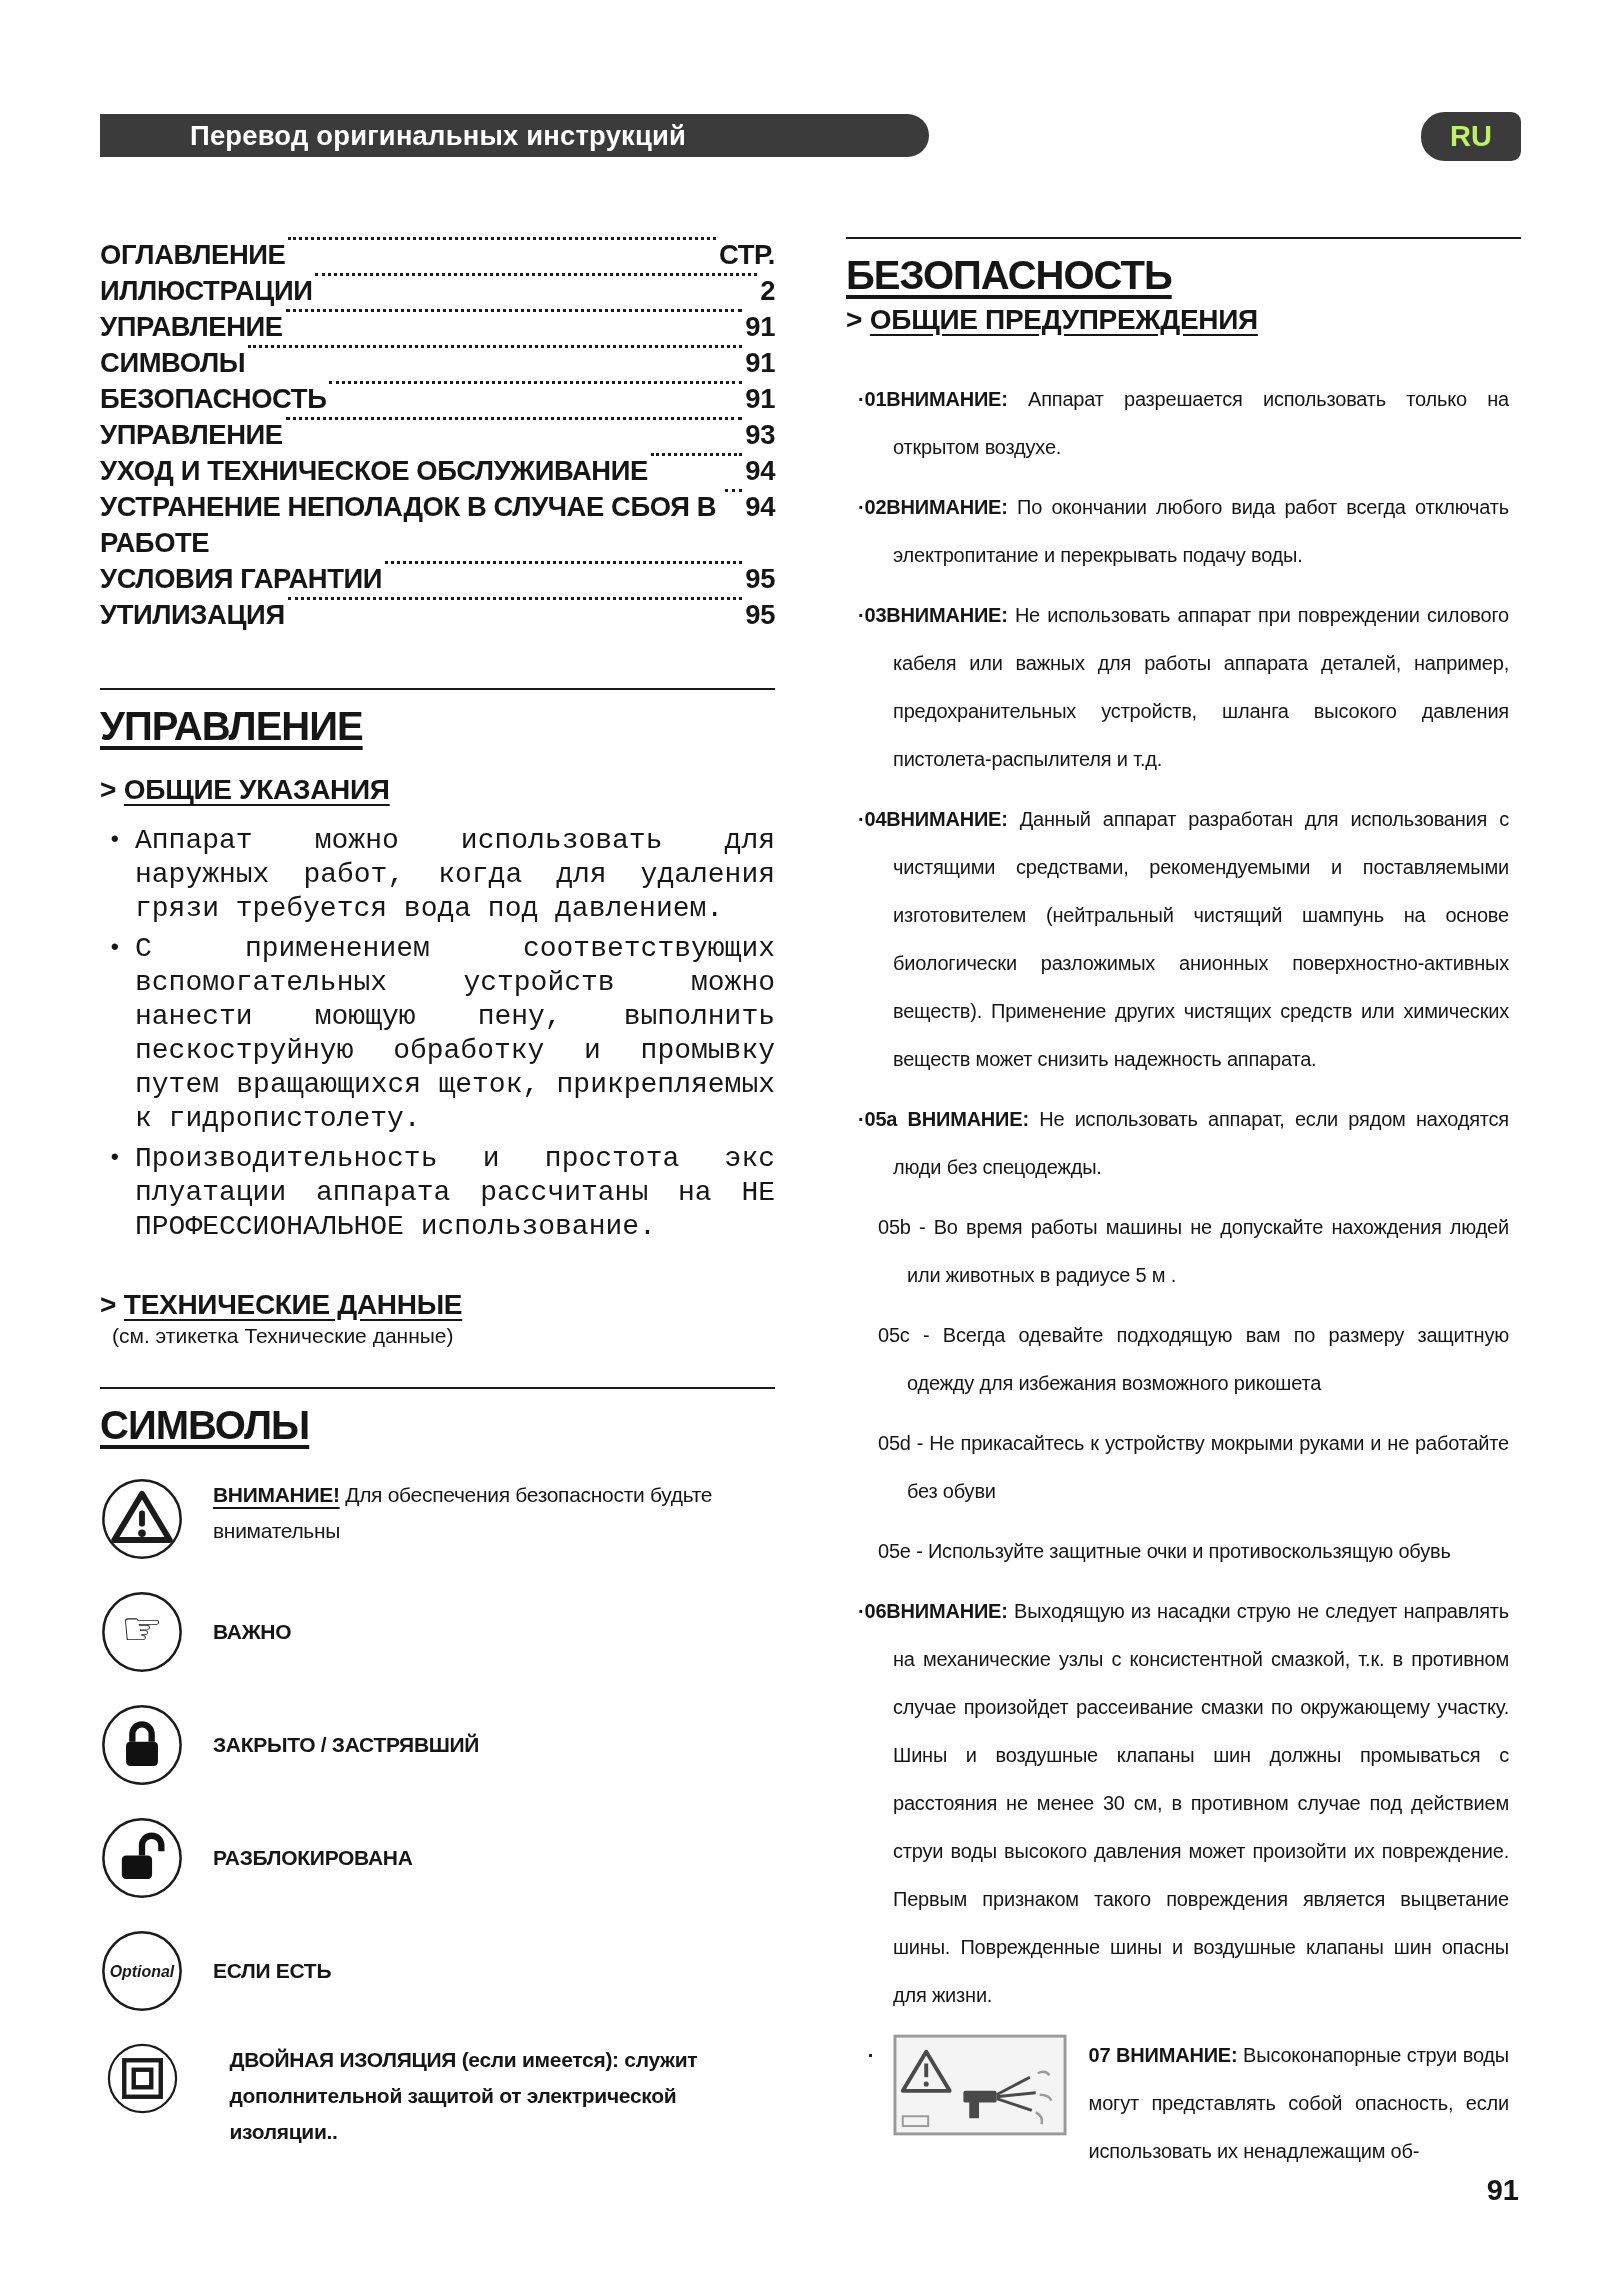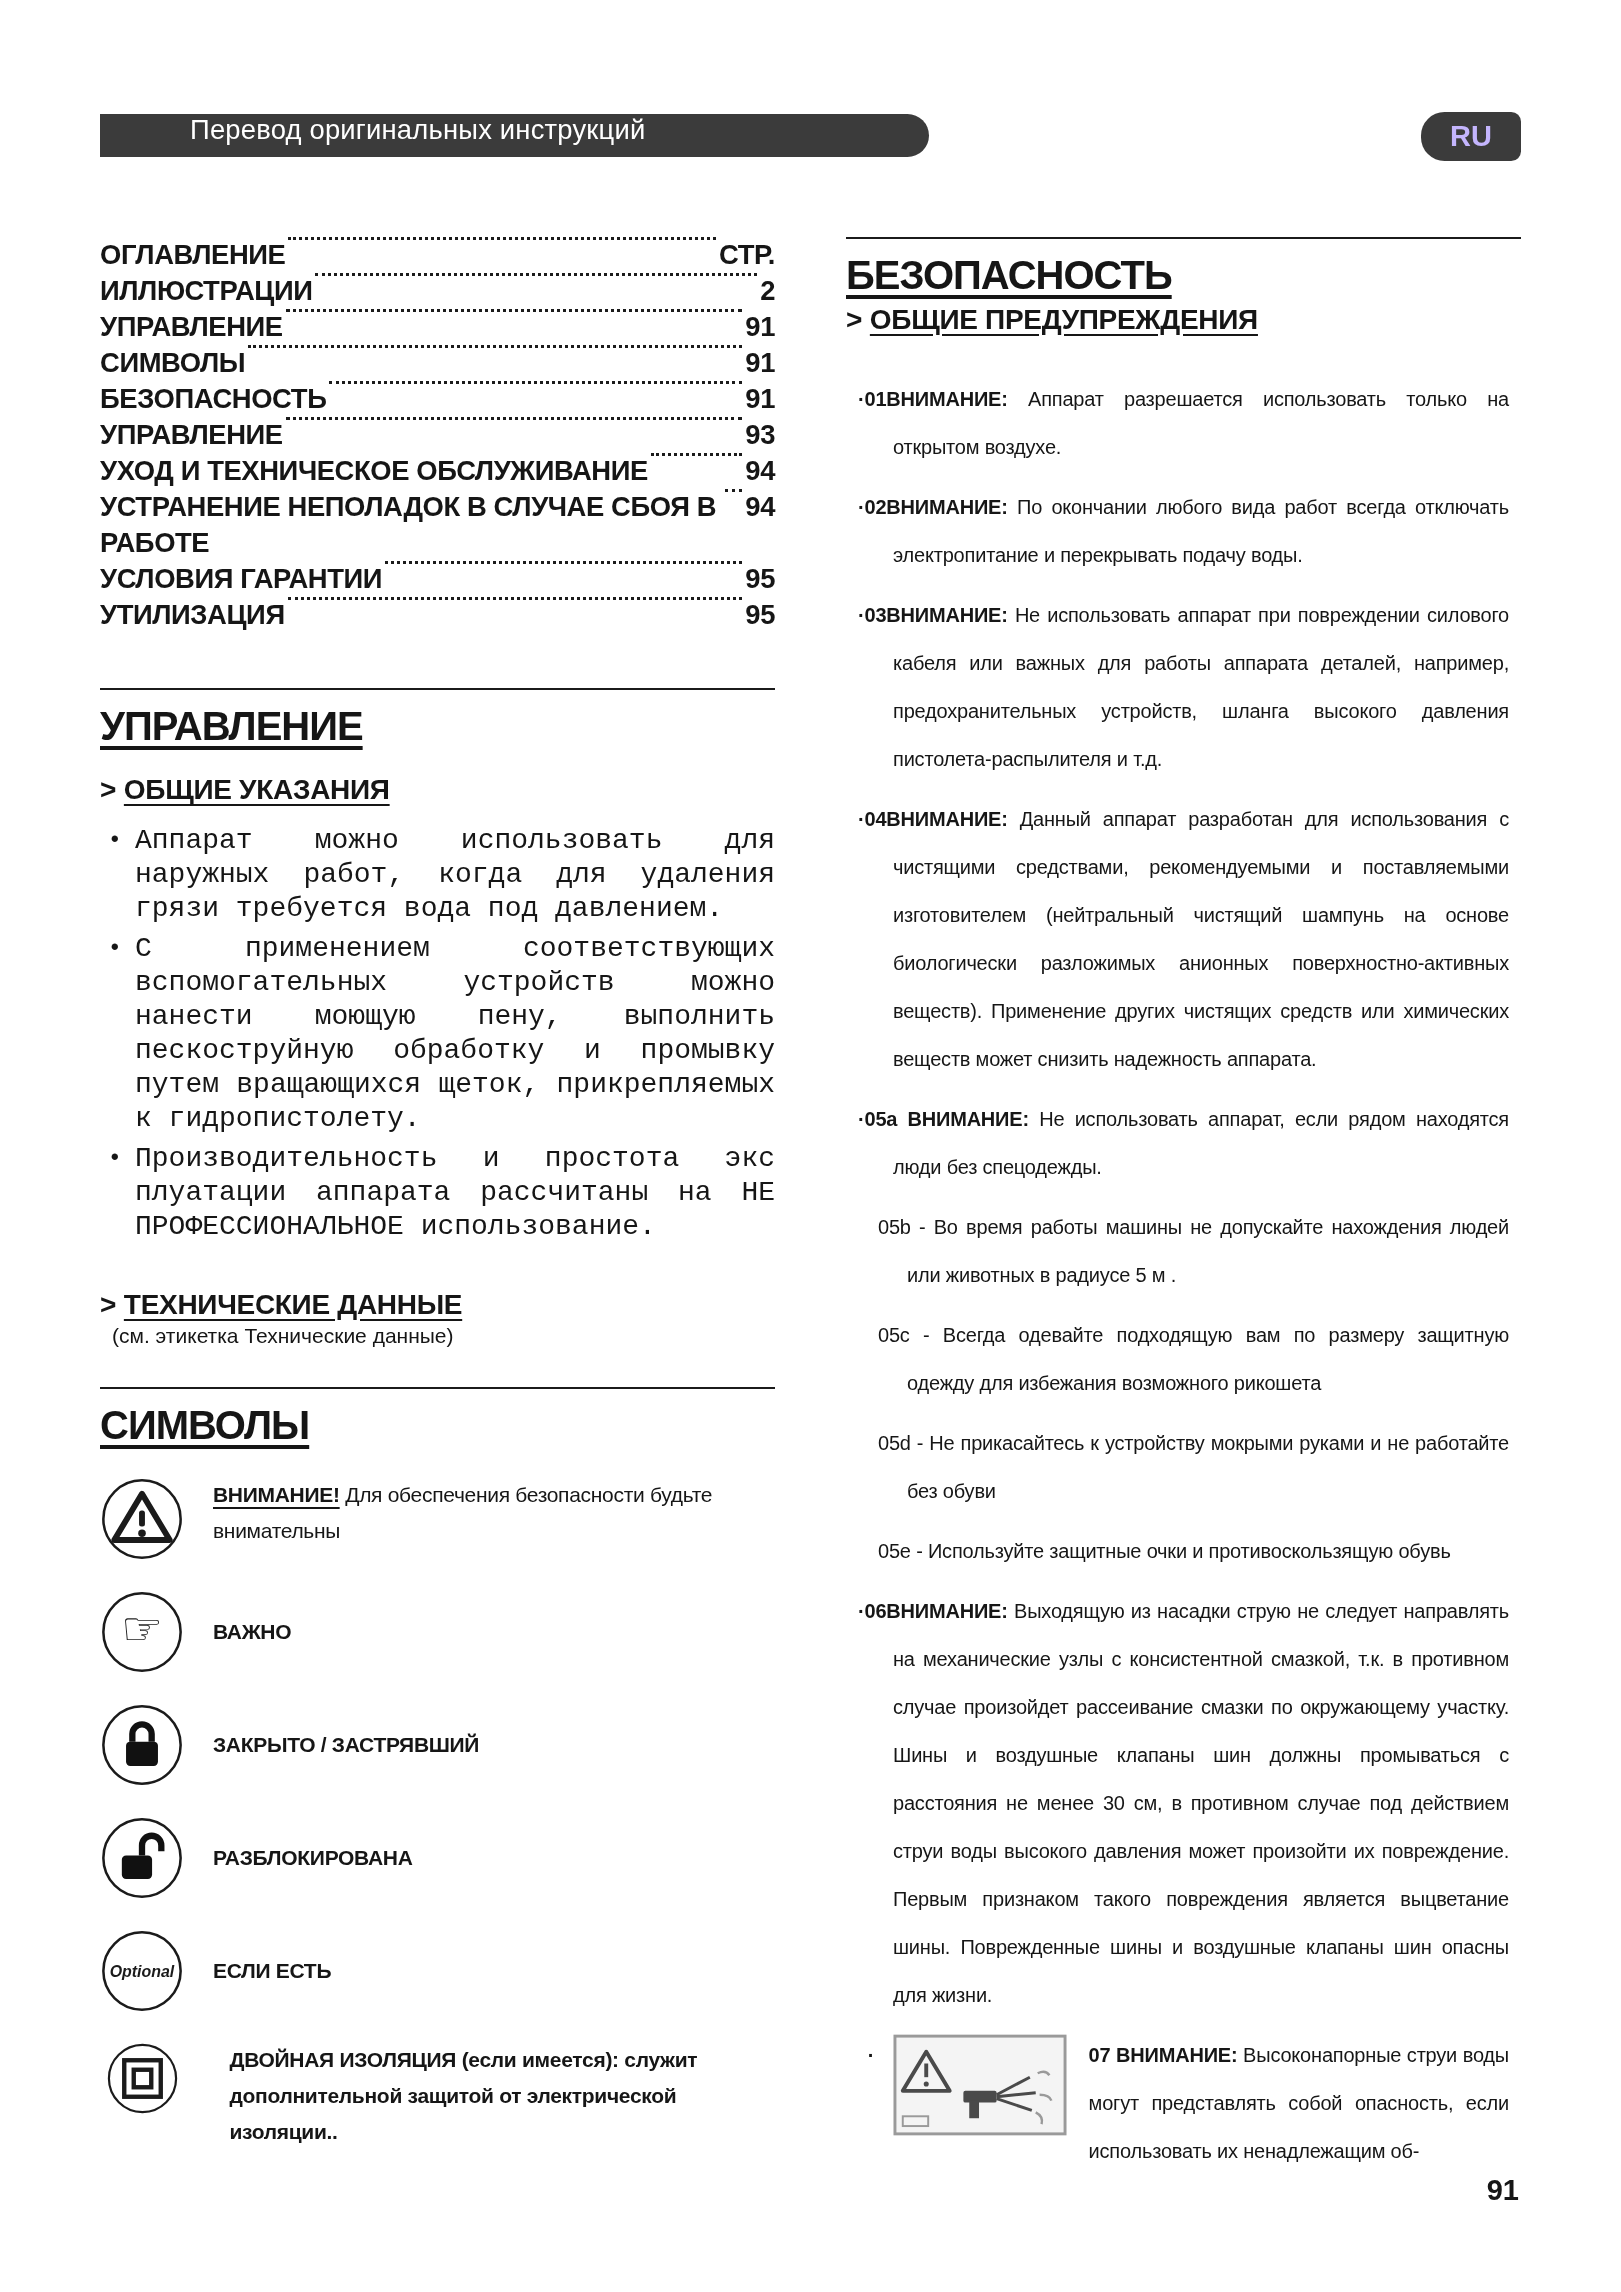--- a/index.html
+++ b/index.html
@@ -13,29 +13,29 @@
     overflow: hidden;
   }
   .page { position: absolute; inset: 0; }
 
   
   .header-bar {
     position: absolute; left: 100px; top: 114px;
     width: 829px; height: 43px;
     background: #3b3b3b;
     border-radius: 0 21.6px 21.6px 0;
-    display: flex; 
+    display: flex; align-items: center; font-weight: bold;
   }
   .header-title {
     color: #ffffff; font-size: 27.4px; padding-left: 90px;
     letter-spacing: 0.2px; white-space: nowrap;
   }
   .lang-badge {
     position: absolute; right: 100px; top: 112px;
-    background: #3b3b3b; color: #c4b5fd;
+    background: #3b3b3b; color: #bef264;
     font-weight: bold; font-size: 29px;
     padding: 7.8px 29px; border-radius: 23.5px 9.8px 9.8px 23.5px;
   }
 
   
   .columns {
     position: absolute; top: 237px; left: 100px;
     width: 1421px;
     display: flex; gap: 71px;
   }

